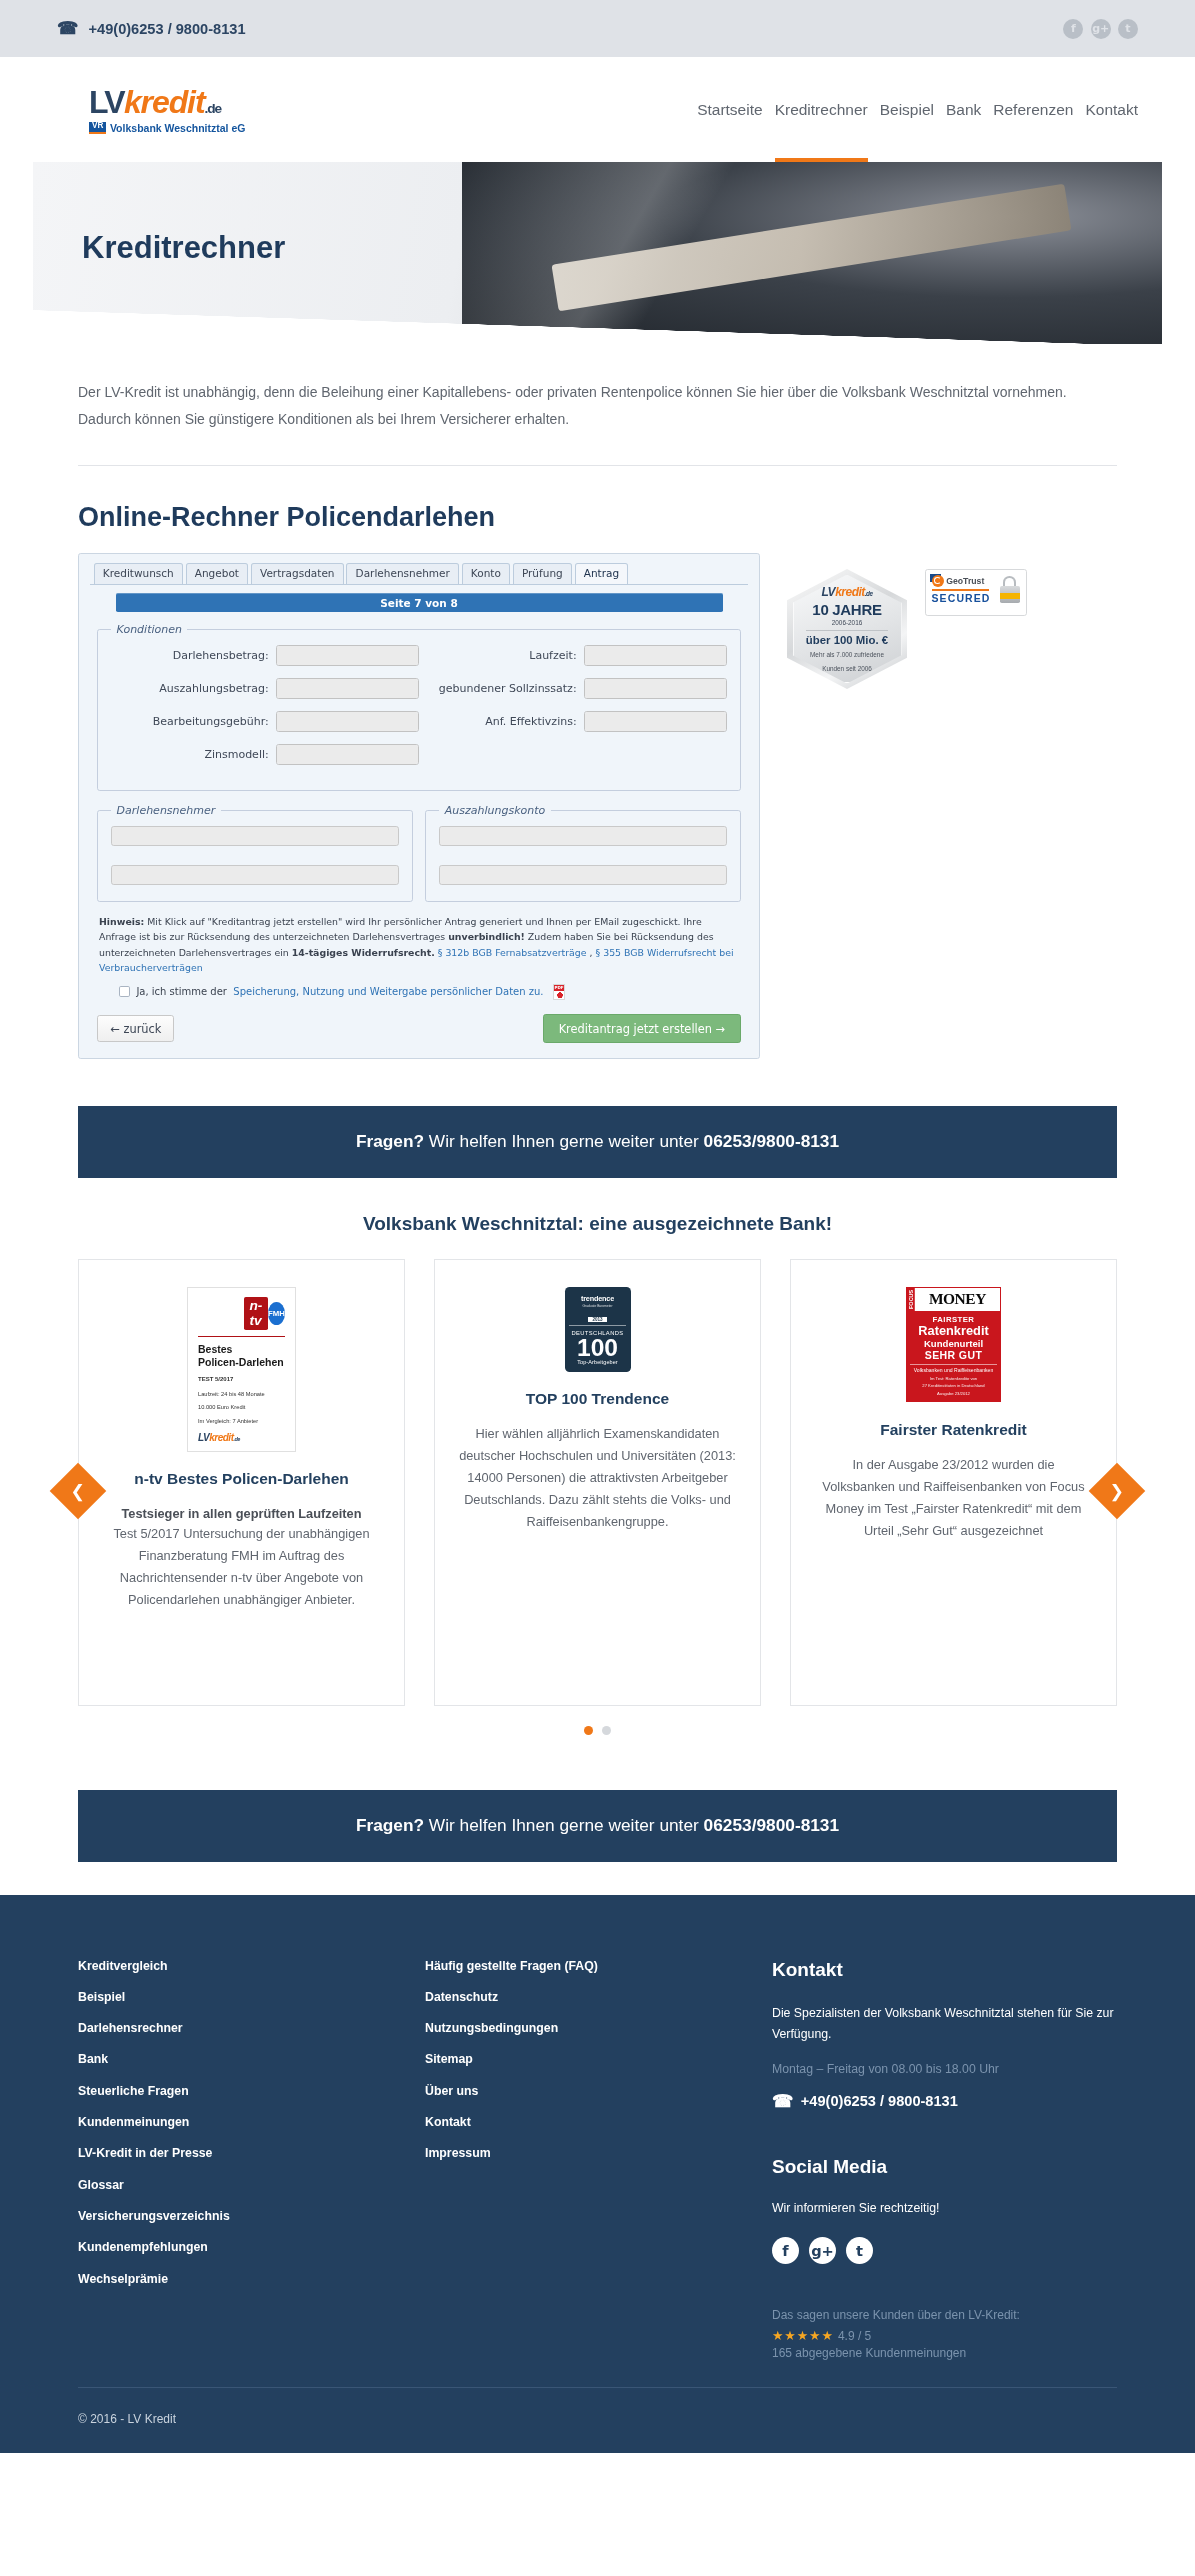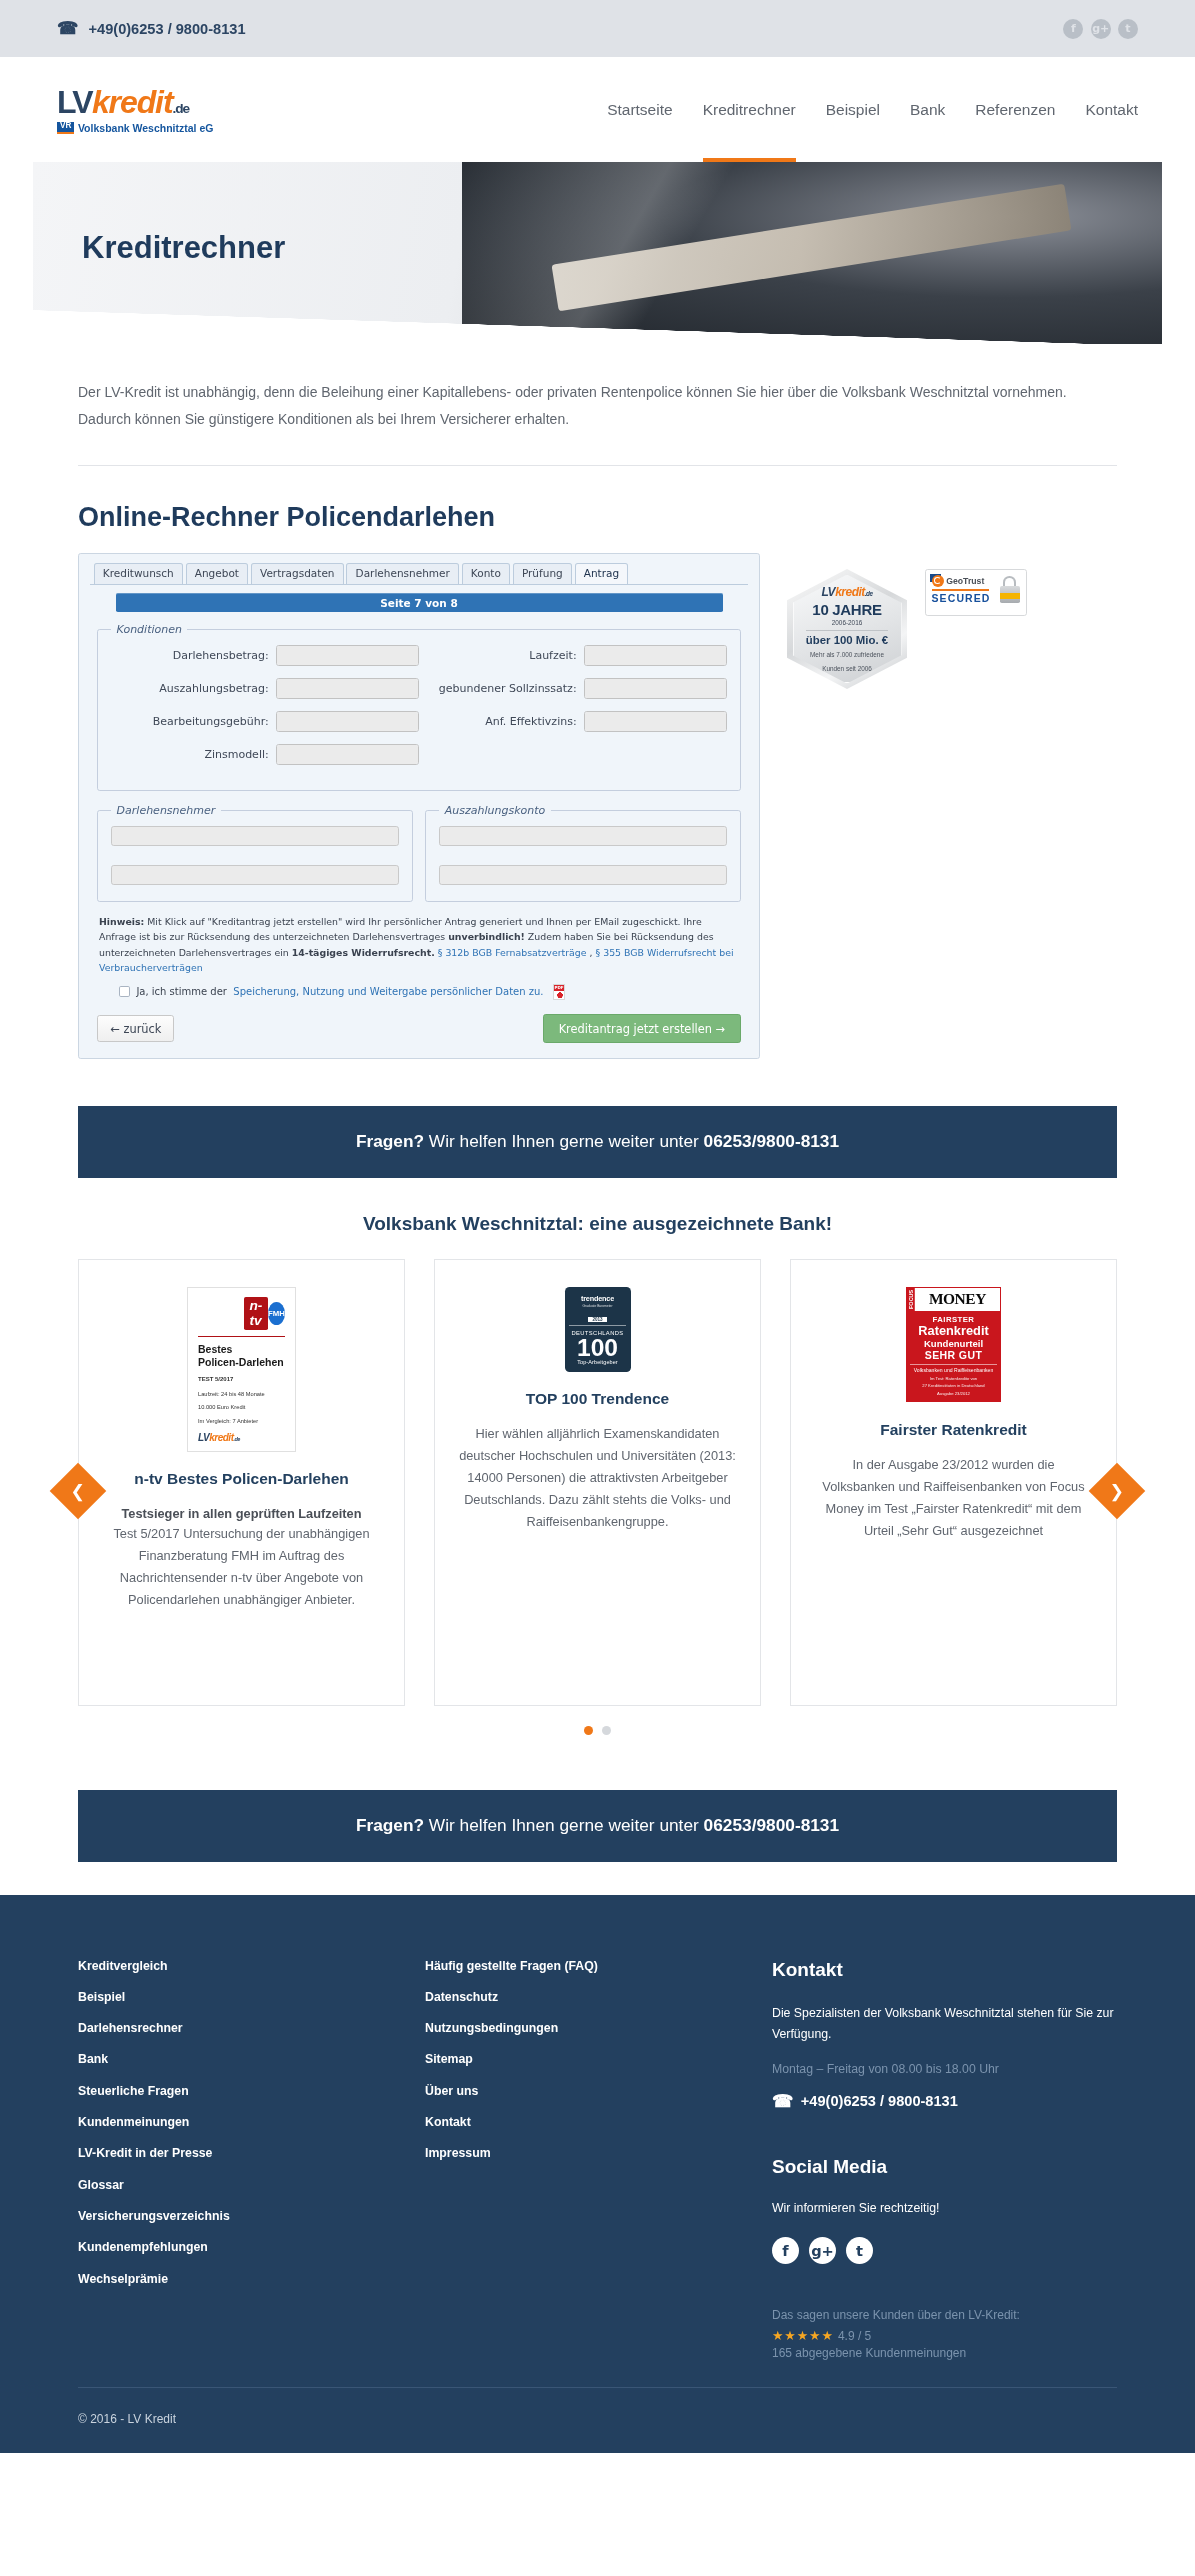--- a/index.html
+++ b/index.html
@@ -33,32 +33,32 @@
     display: flex; align-items: center; justify-content: center;
     font-size: 11px; font-weight: bold; font-family: "DejaVu Sans", sans-serif;
   }
 
   
   .header {
     height: 105px; background: #fff;
     display: flex; align-items: center; padding: 0 57px;
     position: relative;
   }
-  .logo { display: flex; flex-direction: column; gap: 4px; }
+  .logo { display: flex; flex-direction: column; gap: 4px; margin-left: 32px; }
   .logo-main { font-size: 32px; font-weight: bold; font-style: italic; letter-spacing: -1.1px; line-height: 1; }
   .logo-lv { color: #2c4563; font-style: normal; font-weight: 900; letter-spacing: -1.8px; }
   .logo-kredit { color: #f07818; }
   .logo-de { color: #2c4563; font-size: 13.7px; font-style: normal; font-weight: bold; }
   .logo-sub { display: flex; align-items: center; gap: 3.6px; font-size: 10.5px; font-weight: bold; color: #14559e; }
   .vr-mark {
     width: 17.3px; height: 12px; background: #14559e; border-bottom: 2.7px solid #f07818;
     display: inline-flex; align-items: center; justify-content: center;
     color: #fff; font-size: 8.2px; font-weight: bold; line-height: 1;
   }
-  .nav { margin-left: auto; display: flex; align-items: center; gap: 30px; height: 100%; }
+  .nav { margin-left: auto; display: flex; align-items: center; gap: 12px; height: 100%; }
   .nav a {
     font-size: 15.5px; color: #60666f; text-decoration: none;
     display: flex; align-items: center; height: 100%; position: relative;
   }
   .nav a.active::after {
     content: ""; position: absolute; left: 0; right: 0; bottom: 0;
     height: 3.6px; background: #f07818;
   }
 
   

